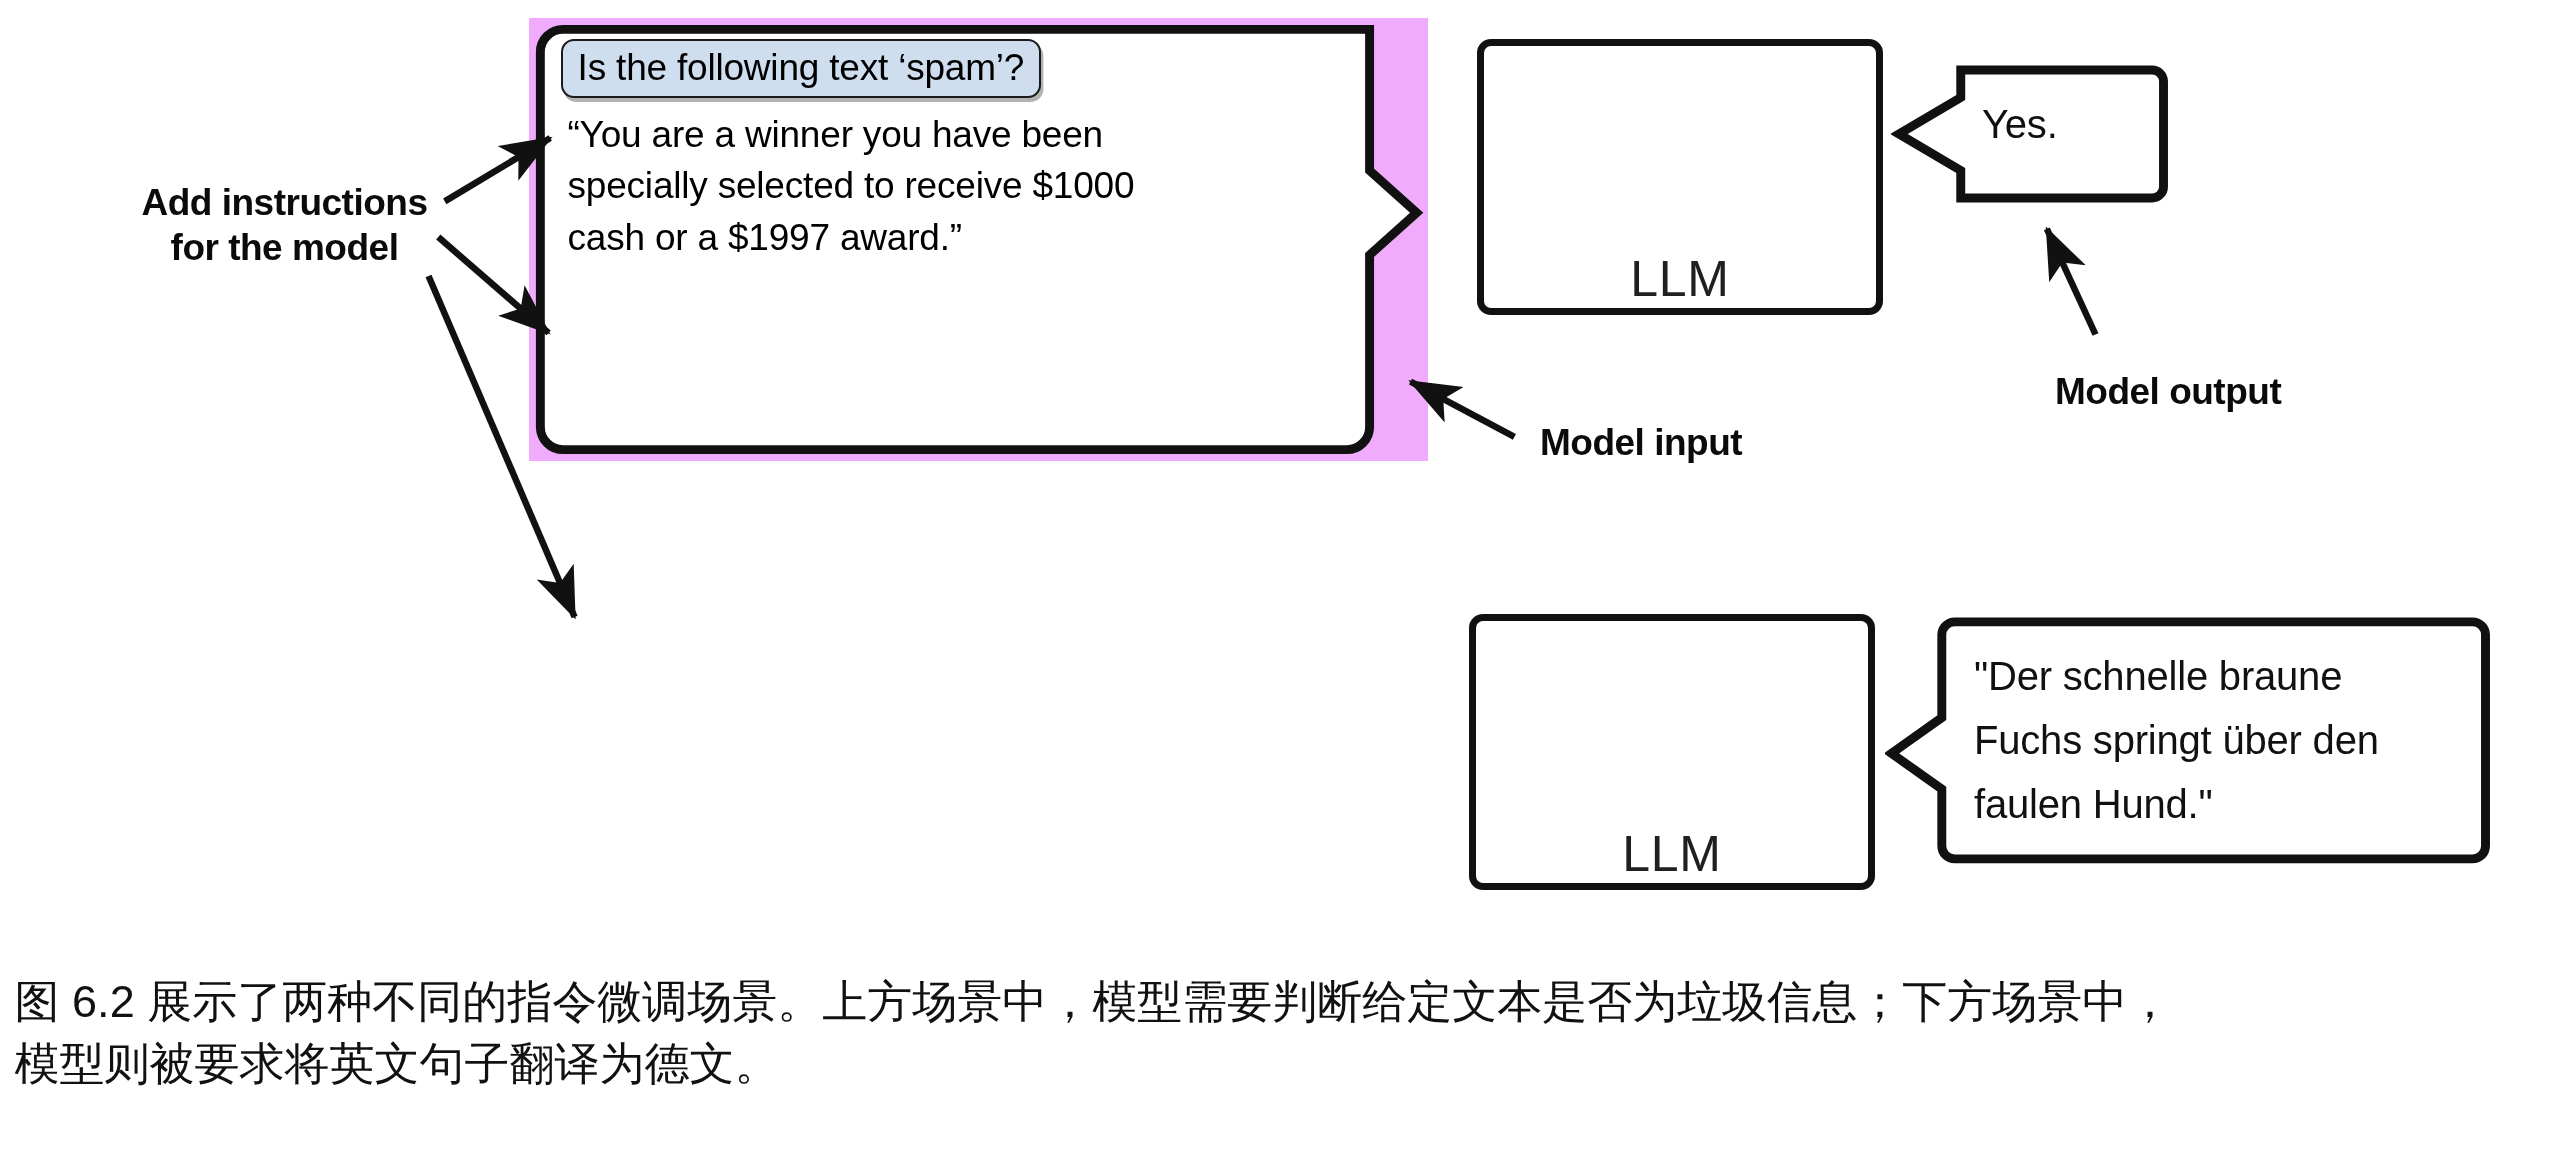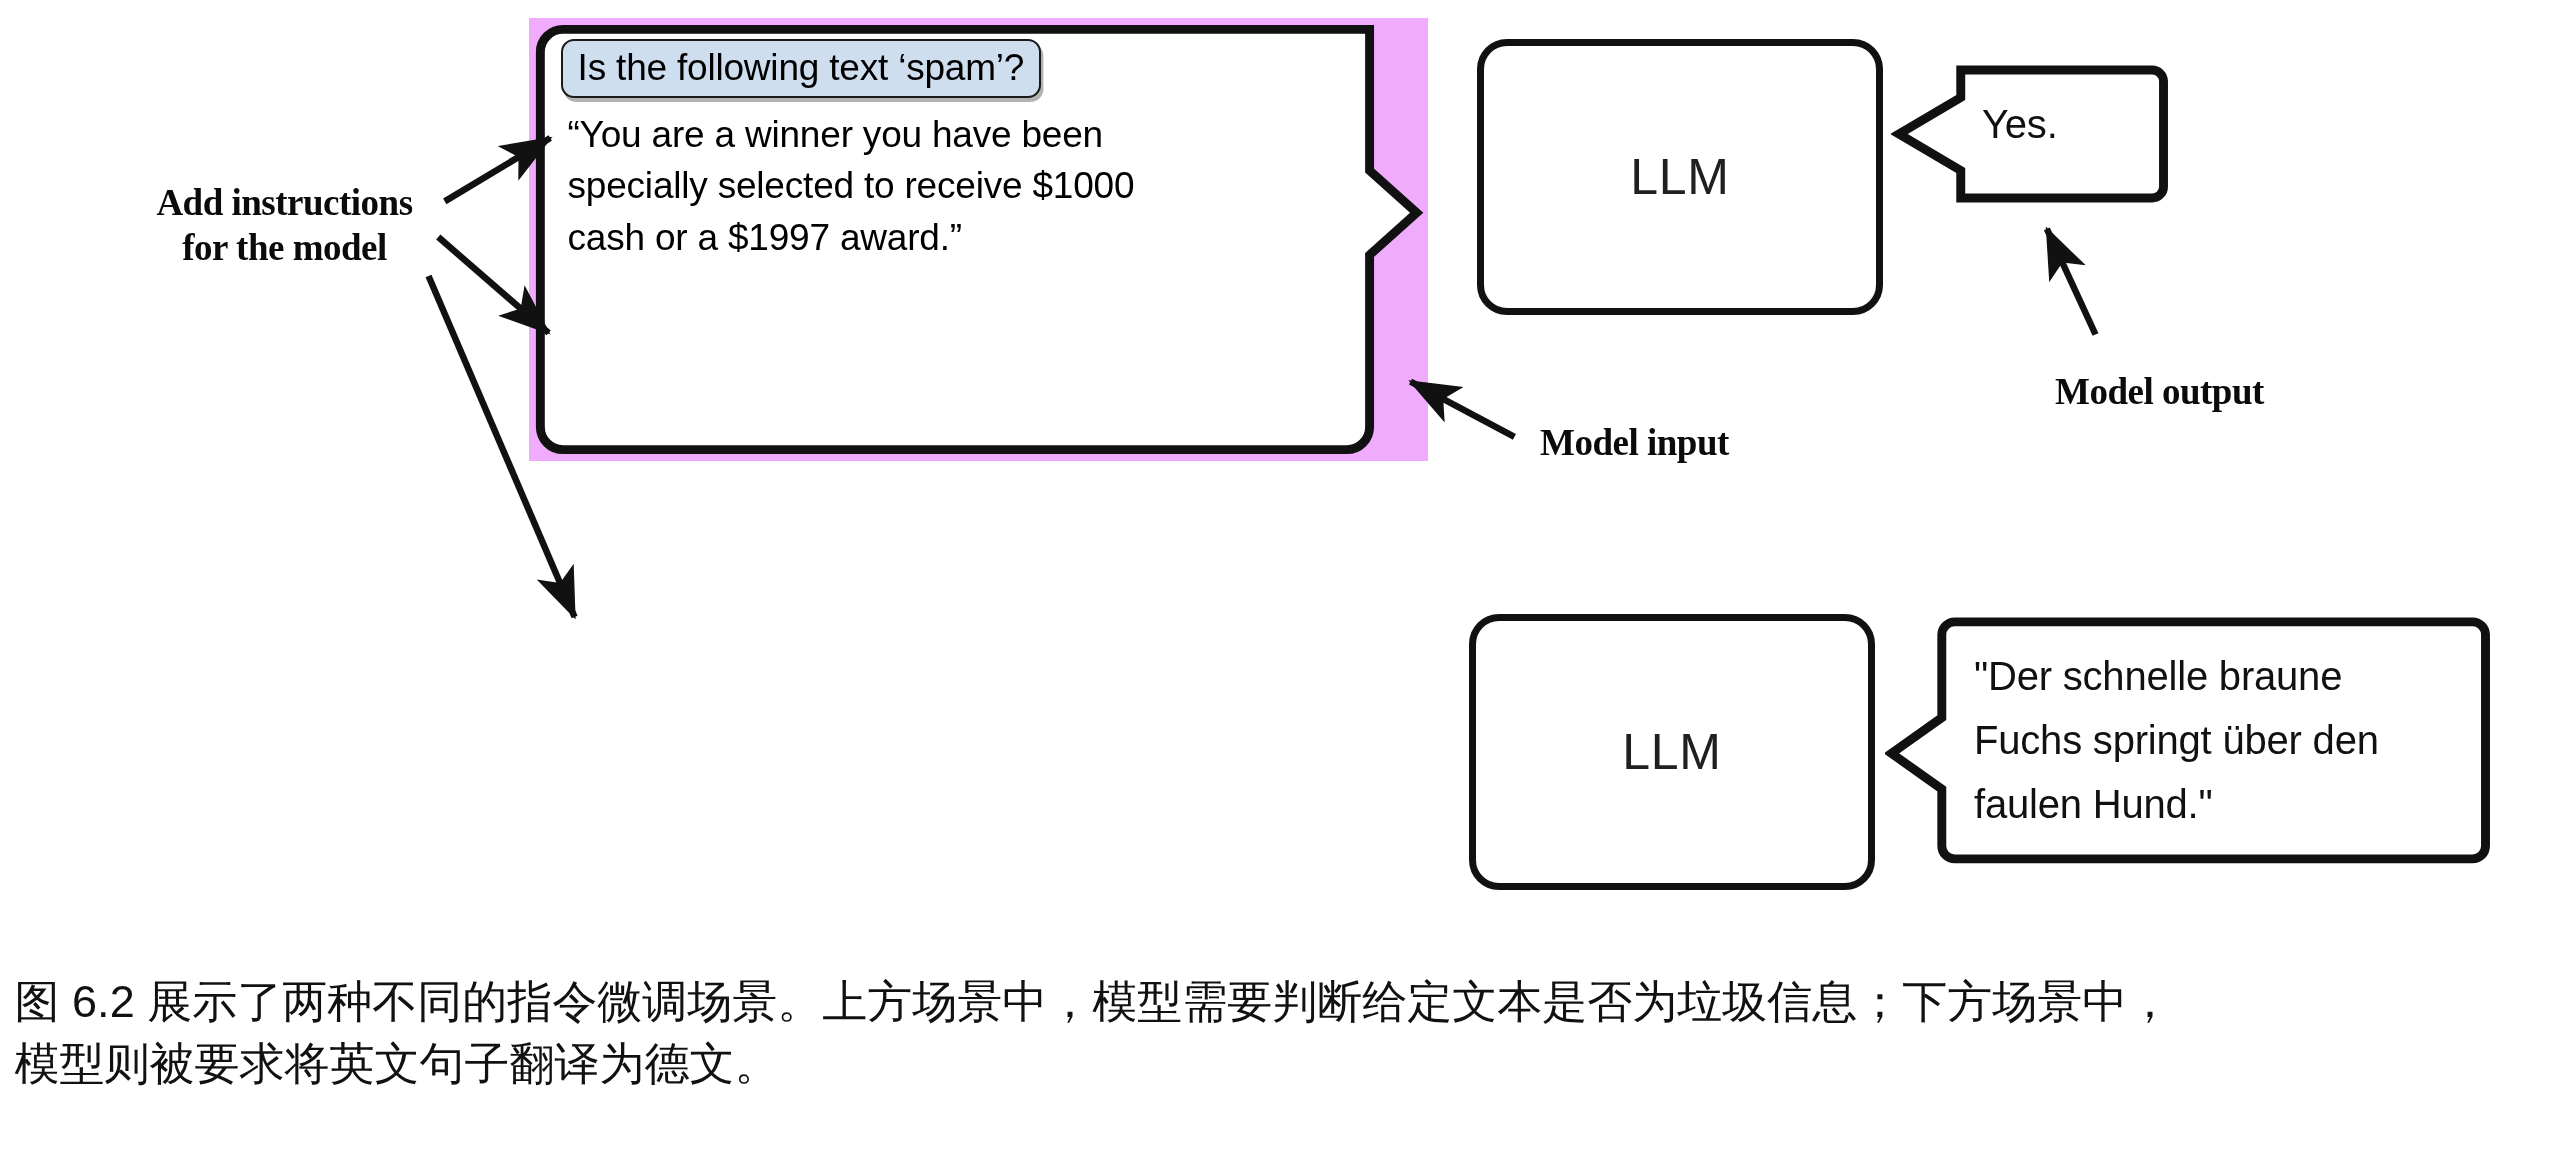--- a/index.html
+++ b/index.html
@@ -76,24 +76,24 @@
     white-space: nowrap;
     padding-left: 6.5px;
   }
   .gap-sm { height: 14.6px; }
   .gap-md { height: 18px; }
 
   
   .llm-box {
     position: absolute;
     border: 7.3px solid #111111;
-    border-radius: 30px;
+    border-radius: 14px;
     background: #ffffff;
     display: flex;
-    align-items: center;
+    align-items: flex-end;
     justify-content: center;
     box-sizing: border-box;
     z-index: 2;
   }
   .llm-label {
     font-size: 50px;
     letter-spacing: 0.8px;
     color: #202020;
   }
 
@@ -125,21 +125,20 @@
   .anno {
     position: absolute;
     font-weight: bold;
     font-size: 37px;
     line-height: 1.22;
     letter-spacing: -0.5px;
     color: #0b0b0b;
     font-stretch: condensed;
     z-index: 4;
     white-space: nowrap;
-    font-family: Liberation Serif, serif;
   }
   .anno.center { text-align: center; }
 
   
   #caption {
     position: absolute;
     left: 14.6px;
     top: 971px;
     width: 2548px;
     font-size: 45px;

